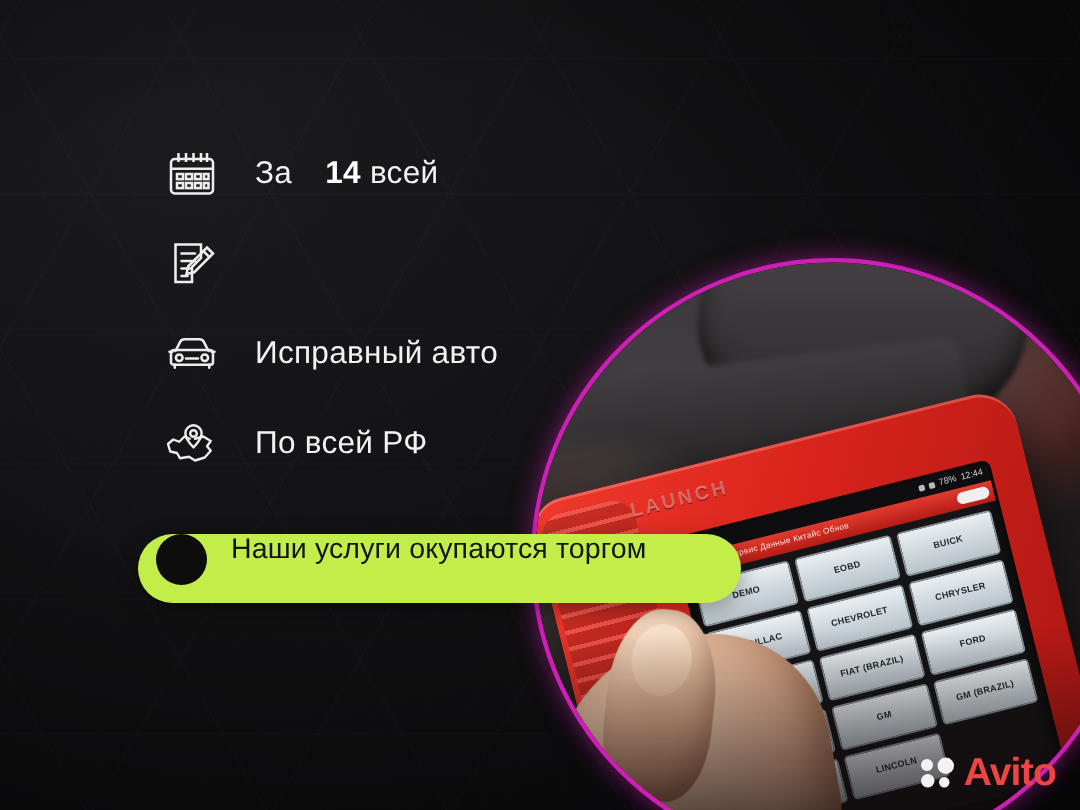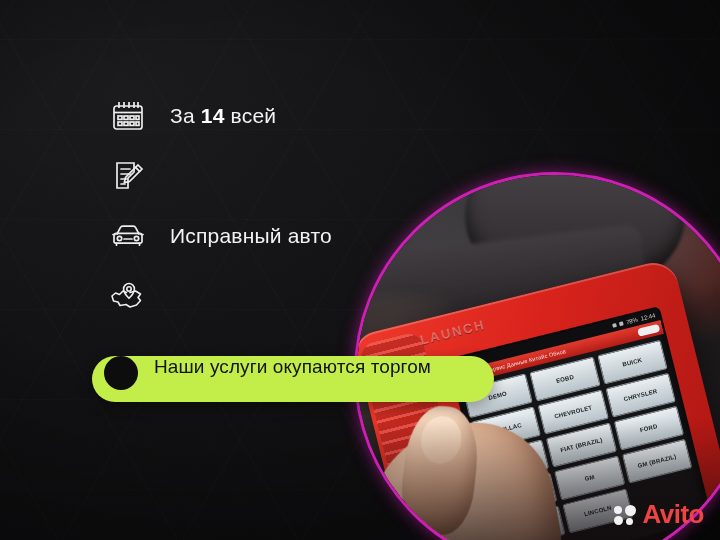--- a/index.html
+++ b/index.html
@@ -126,21 +126,21 @@
   .nail { position:absolute; left:14px; top:10px; width:40px; height:48px;
     background:linear-gradient(160deg,#fdebd8,#e9c3a6); border-radius:50%;
     opacity:.85; transform:rotate(4deg); }
 
   
   .features { position:absolute; left:108px; top:86px; width:300px; }
   .feat { display:flex; align-items:center; height:60px; gap:22px; }
   .feat-ico { width:40px; height:40px; flex:0 0 40px; display:flex; align-items:center; justify-content:center; }
   .feat-ico svg { display:block; }
   .feat-txt { font-size:21px; color:#f2f2f2; letter-spacing:.2px; white-space:nowrap; }
-  .feat-txt b { font-weight:bold; color:#ffffff; }
+  .feat-txt b { font-weight:bold; color:#ffffff;margin-left:16px; }
 
   
   .pill {
     position:absolute; left:92px; top:356px; width:402px; height:46px;
     background:#c3ee4a; border-radius:23px;
     display:flex; align-items:flex-start; padding-left:12px; gap:16px;
     box-shadow:0 4px 14px rgba(0,0,0,.35);
   }
   .pill-dot { width:34px; height:34px; border-radius:50%; background:#0d0d0d; flex:0 0 34px; }
   .pill-txt { font-size:19px; color:#141414; letter-spacing:.1px; white-space:nowrap; }
@@ -282,20 +282,21 @@
     </div>
 
     <div class="feat">
       <span class="feat-ico">
         <svg width="38" height="34" viewBox="0 0 38 34" fill="none" stroke="#ededed" stroke-width="1.6" stroke-linejoin="round" stroke-linecap="round">
           <path d="M3 17 l3.5 -3 4 1.5 3.5 -3.5 3.5 1.5 M3 17 l1.5 5 4.5 1 2 3.5 6 -1 4 2.5 6.5 -2 4 -4.5 -2.5 -3 2.5 -3.5 -5 -3 -5.5 1.5"></path>
           <path d="M20 4.5 a5.4 5.4 0 0 1 5.4 5.4 c0 4 -5.4 9.4 -5.4 9.4 s-5.4 -5.4 -5.4 -9.4 A5.4 5.4 0 0 1 20 4.5 z"></path>
           <circle cx="20" cy="10" r="2.2"></circle>
         </svg>
       </span>
+      <span class="feat-txt">По всей РФ</span>
     </div>
   </div>
 
   <div class="pill">
     <span class="pill-dot"></span>
     <span class="pill-txt">Наши услуги окупаются торгом</span>
   </div>
 
   <div class="avito">
     <span class="avito-dots">

